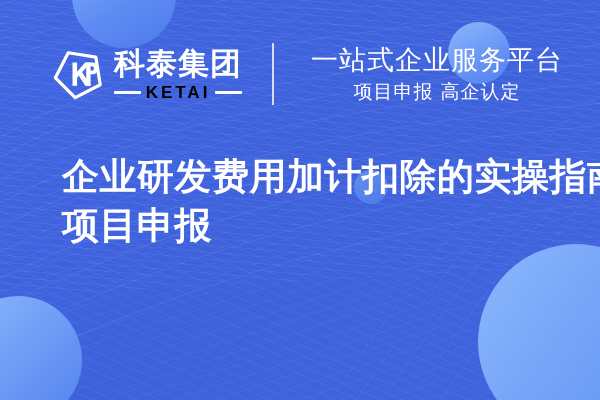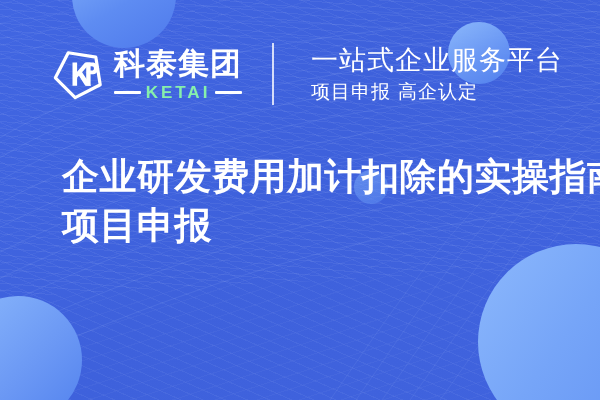--- a/index.html
+++ b/index.html
@@ -100,21 +100,21 @@
     font-family: "DejaVu Sans", "Liberation Sans", sans-serif;
   }
   .logo-en-row {
     display: flex;
     align-items: center;
     gap: 5px;
     margin-top: 5px;
   }
   .logo-dash { height: 3px; background: #ffffff; flex: 1 1 auto; min-width: 10px; border-radius: 1px; }
   .logo-en {
-    color: #86efac;
+    color: #000000;
     font-size: 17px;
     font-weight: 800;
     letter-spacing: 3px;
     line-height: 1;
     white-space: nowrap;
   }
 
   .divider {
     width: 2px;
     height: 62px;
@@ -136,21 +136,21 @@
     white-space: nowrap;
     font-family: "DejaVu Serif", "Liberation Serif", serif;
   }
   .tagline-sub {
     color: #ffffff;
     font-size: 19px;
     line-height: 1.15;
     letter-spacing: 1px;
     white-space: nowrap;
     margin-top: 6px;
-    text-align: left;
+    text-align: center;
     font-family: "DejaVu Serif", "Liberation Serif", serif;
   }
 
   
   .title {
     position: absolute;
     left: 62px;
     top: 152px;
     width: 500px;
   }

